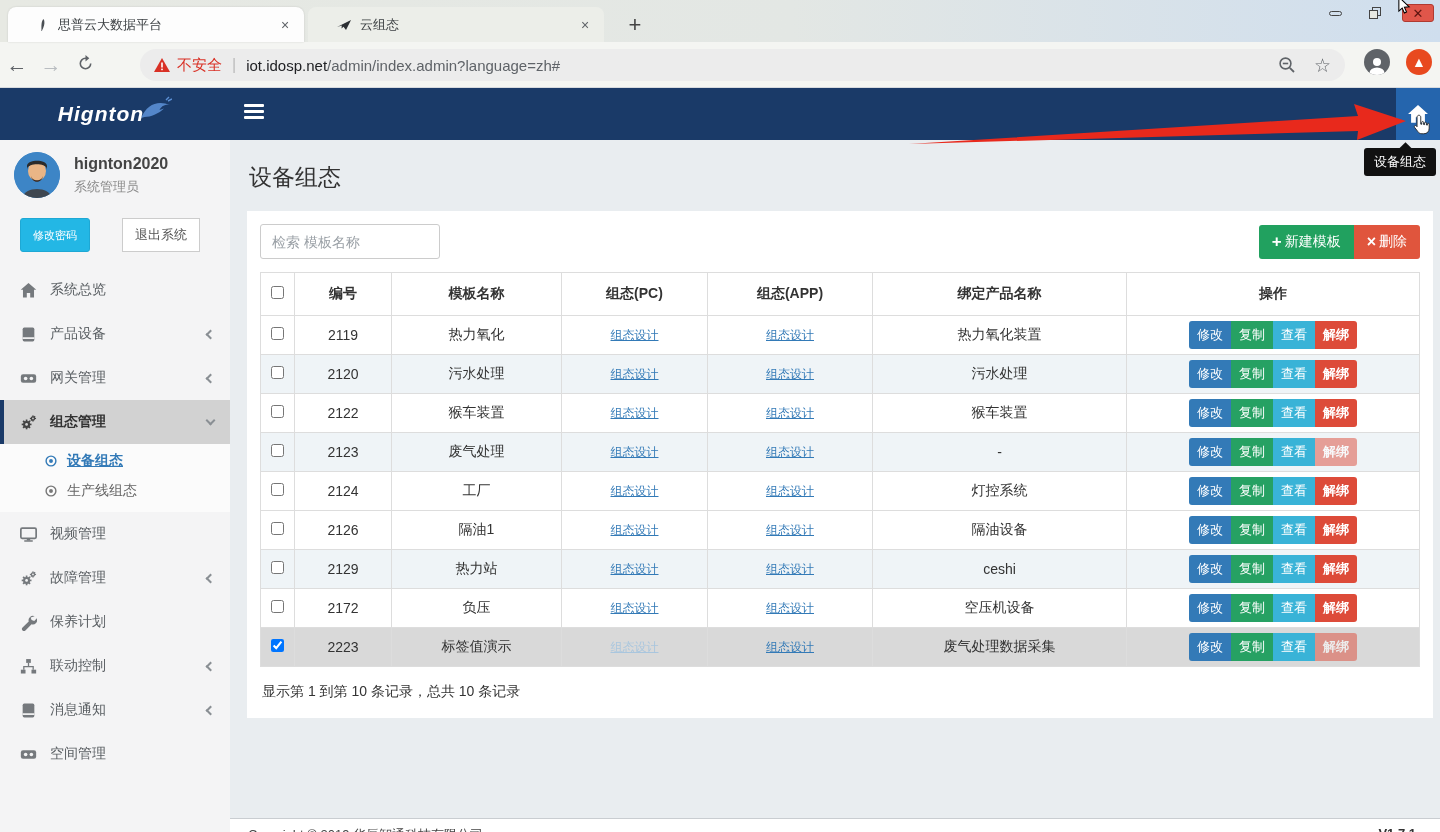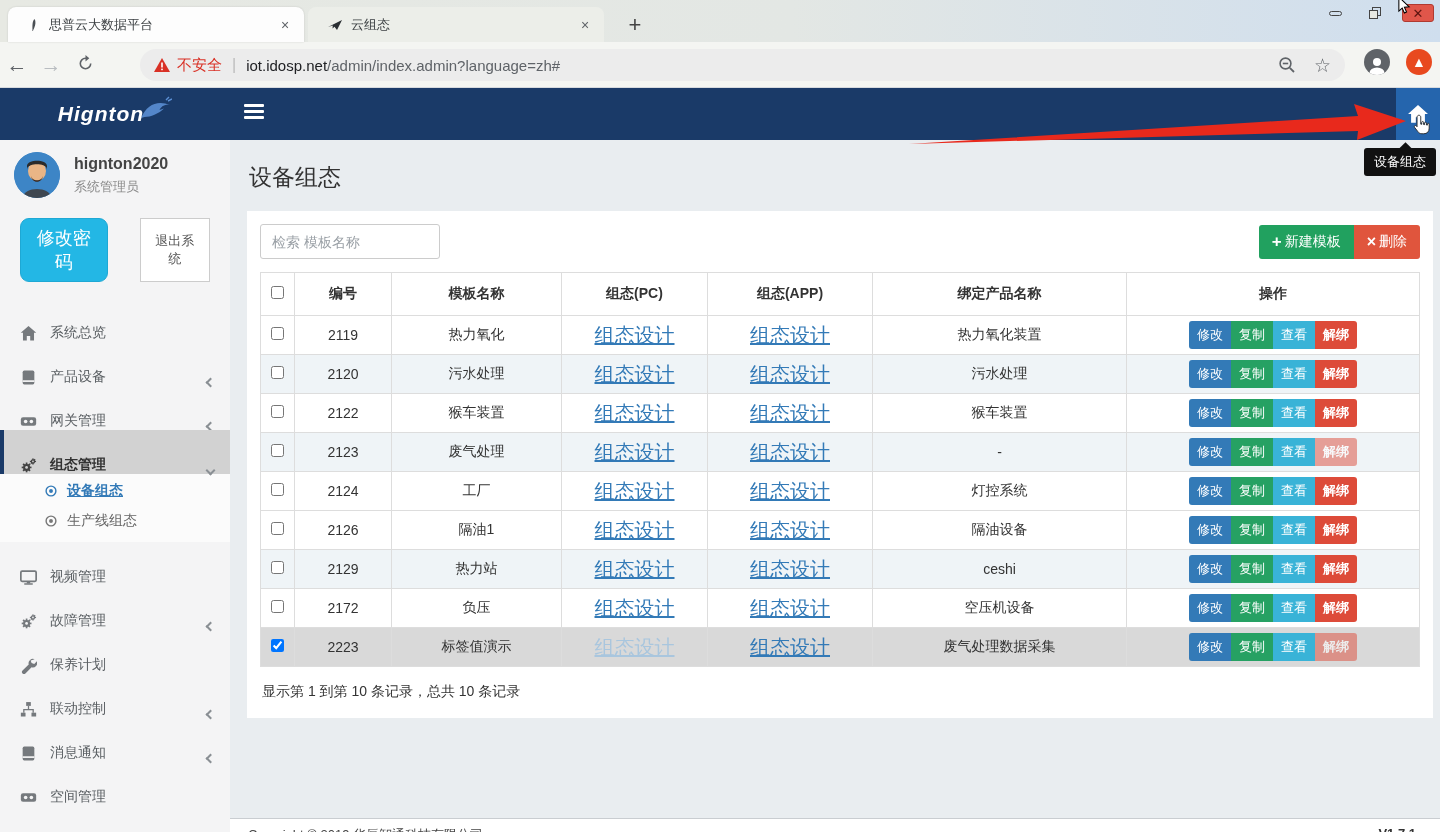--- a/index.html
+++ b/index.html
@@ -1,21 +1,21 @@
 <!DOCTYPE html>
 <html><head>
 <meta charset="utf-8">
 <style>
   * { margin:0; padding:0; box-sizing:border-box; }
   html,body { width:1440px; height:832px; overflow:hidden; font-family:"Liberation Sans","DejaVu Sans",sans-serif; }
   .stage { position:relative; width:1440px; height:832px; background:#e9edf0; overflow:hidden; }
 
   
   .titlebar { position:relative; height:42px; background:linear-gradient(90deg,#e7e9e3 0%,#e3e7e4 55%,#cfdeee 100%); }
-  .tab { position:absolute; top:7px; height:35px; display:flex; align-items:center; gap:8px; padding:0 10px 0 19px; border-radius:8px 8px 0 0; font-size:13px; color:#3c4043; }
+  .tab { position:absolute; top:7px; height:35px; display:flex; align-items:center; gap:8px; padding:0 10px 0 28px; border-radius:8px 8px 0 0; font-size:13px; color:#3c4043; }
   .tab.active { left:8px; width:296px; background:#fdfdfd; box-shadow:0 0 2px rgba(0,0,0,.15); z-index:2; }
   .tab.inactive { left:308px; width:296px; background:#eceee9; }
   .tab .title { flex:1; white-space:nowrap; overflow:hidden; }
   .tab .close { color:#5f6368; font-size:14px; width:18px; height:18px; line-height:18px; text-align:center; border-radius:50%; }
   .newtab { position:absolute; left:622px; top:12px; font-size:22px; color:#444; width:26px; text-align:center; }
   .winbtns { position:absolute; right:6px; top:4px; display:flex; align-items:center; gap:14px; }
   .winbtn { width:26px; height:18px; display:flex; align-items:center; justify-content:center; }
   .min-glyph { width:13px; height:5px; border:1.5px solid #444; border-radius:3px; }
   .restore-glyph { position:relative; width:12px; height:12px; }
   .restore-glyph i { position:absolute; width:9px; height:9px; border:1.5px solid #444; background:transparent; display:block; }
@@ -44,25 +44,25 @@
 
   .sidebar { width:230px; background:#f4f4f5; flex-shrink:0; position:relative; z-index:3; }
   .side-logo { height:52px; background:#1a3a68; display:flex; align-items:center; justify-content:center; position:relative; }
   .logo-text { color:#fff; font-size:21px; font-weight:bold; font-style:italic; letter-spacing:1px; position:relative; }
   .userbox { padding:12px 14px 0 14px; }
   .userrow { display:flex; align-items:center; gap:14px; }
   .uavatar { width:46px; height:46px; border-radius:50%; overflow:hidden; background:#3d85c6; flex-shrink:0; }
   .uname { font-size:16px; font-weight:bold; color:#444; }
   .urole { font-size:13px; color:#8a8a8a; margin-top:5px; }
   .userbtns { display:flex; gap:32px; margin:20px 6px 14px 6px; }
-  .btn-cyan { background:#23b7e5; color:#fff; border:1px solid #1ea8d4; font-size:18px; padding:7px 12px; border-radius:9px; }
+  .btn-cyan { background:#23b7e5; color:#fff; border:1px solid #1ea8d4; font-size:11px; padding:7px 12px; border-radius:3px; }
   .btn-white { background:#fff; color:#555; border:1px solid #ccc; font-size:13px; padding:7px 12px; border-radius:0; }
 
   .menu { margin-top:16px; }
-  .mitem { height:44px; display:flex; align-items:flex-end; padding:0 16px 0 20px; color:#5a5f63; font-size:14px; position:relative; }
+  .mitem { height:44px; display:flex; align-items:center; padding:0 16px 0 20px; color:#5a5f63; font-size:14px; position:relative; }
   .mitem .micon { width:17px; height:17px; margin-right:13px; color:#75797d; fill:#75797d; flex-shrink:0; }
   .mitem .mlabel { flex:1; }
   .chev { width:7px; height:7px; border:solid #8a8f94; border-width:0 0 2px 2px; display:inline-block; }
   .chev.left { transform:rotate(45deg); }
   .chev.down { transform:rotate(-45deg); margin-top:-3px; }
   .mitem.active { background:#d2d2d2; border-left:4px solid #1a3a68; padding-left:16px; color:#333; }
   .mitem.active .micon { fill:#444; color:#444; }
   .submenu { background:#fbfbfb; padding:2px 0 6px 0; }
   .sitem { height:30px; display:flex; align-items:center; padding-left:44px; font-size:14px; color:#666; }
   .sitem .micon { width:14px; height:14px; margin-right:9px; color:#777; fill:#777; }
@@ -91,21 +91,21 @@
   .btn-del { background:#e0553d; color:#fff; border:none; height:34px; padding:0 13px; font-size:14px; border-radius:0 3px 3px 0; display:flex; align-items:center; gap:3px; font-family:inherit; }
   .bplus { font-size:17px; font-weight:bold; line-height:1; }
   .bx { font-size:16px; font-weight:bold; line-height:1; }
 
   table { width:100%; border-collapse:collapse; margin-top:13px; table-layout:fixed; }
   th,td { border:1px solid #ddd; text-align:center; font-size:14px; color:#333; }
   th { height:43px; font-weight:bold; background:#fff; }
   td { height:39px; }
   tr.striped td { background:#eff4f7; }
   tr.selected td { background:#d9d9d9; }
-  a.cfg-link { color:#337ab7; text-decoration:underline; font-size:20px; }
+  a.cfg-link { color:#337ab7; text-decoration:underline; font-size:12px; }
   a.cfg-link.faded { color:#a9c6de; }
   .agroup { display:inline-flex; }
   .abtn { color:#fff; font-size:13px; padding:5px 8px; border:none; font-family:inherit; }
   .abtn.edit { background:#337ab7; border-radius:3px 0 0 3px; }
   .abtn.copy { background:#26a163; }
   .abtn.view { background:#39b3d7; }
   .abtn.unbind { background:#dd4b39; border-radius:0 3px 3px 0;font-weight:bold; }
   .abtn.faded { opacity:.5; }
   .summary { font-size:14px; color:#333; padding:16px 0 4px 2px; }
 

